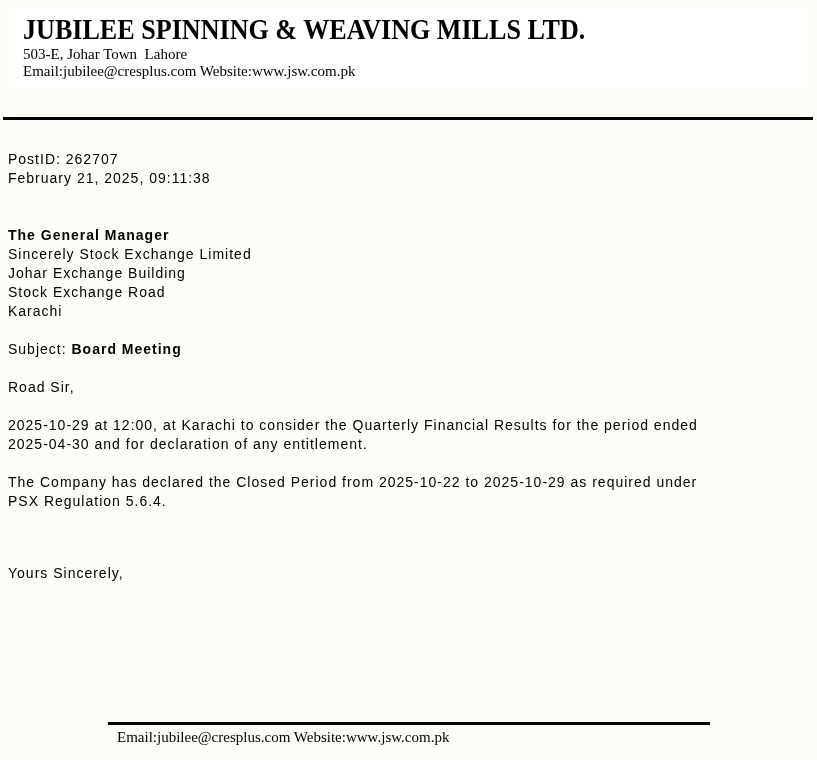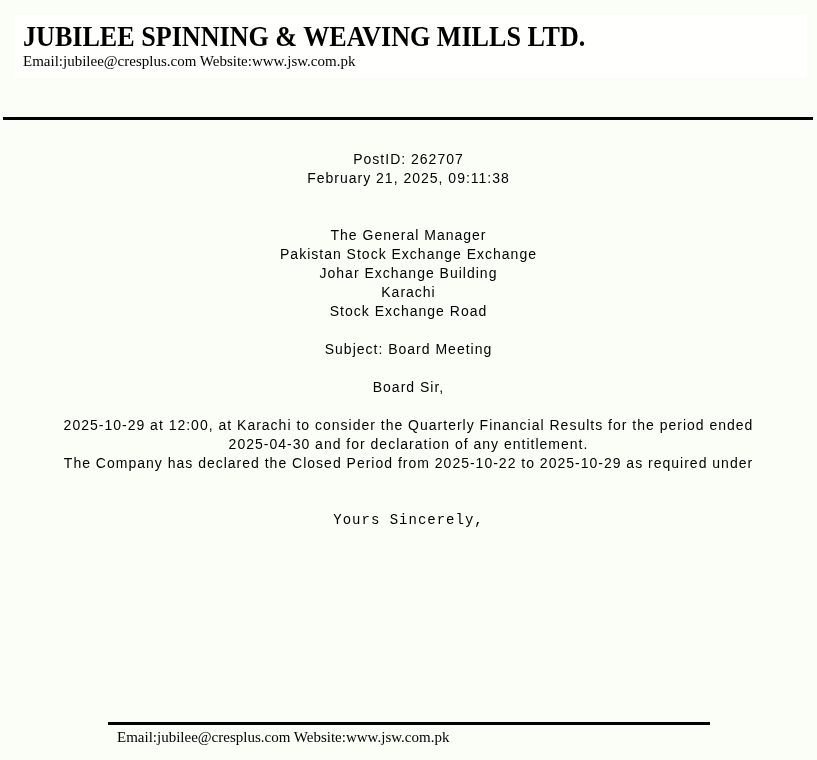--- a/index.html
+++ b/index.html
@@ -12,21 +12,21 @@
     position: relative;
     background: #fbfdf7;
     color: #000000;
     overflow: hidden;
     font-family: "Liberation Sans", "DejaVu Sans", sans-serif;
   }
 
   
   .letterhead {
     position: absolute;
-    top: 15px;
+    top: 8px;
     left: 15px;
     right: 10px;
     background: #fffffe;
     padding: 4px 0 8px 8px;
   }
   .company-name {
     margin: 0;
     font-family: "Liberation Serif", "DejaVu Serif", serif;
     font-size: 29px;
     font-weight: bold;
@@ -53,28 +53,27 @@
 
   
   .letter-body {
     position: absolute;
     top: 150px;
     left: 8px;
     right: 8px;
     font-size: 14px;
     line-height: 19px;
     letter-spacing: 1px;
-    text-align: center;
   }
   .letter-body > * + * { margin-top: 19px; }
   .block-recipient { margin-top: 38px; }
   .block-subject   { }
-  .block-closing   { margin-top: 38px; font-family: Liberation Mono, monospace; }
-  .para + .para    { }
-  .bold { font-weight: normal; }
+  .block-closing   { margin-top: 53px; }
+  .para + .para    { margin-top: 19px; }
+  .bold { font-weight: bold; }
 
   
   .footer-rule {
     position: absolute;
     top: 722px;
     left: 108px;
     width: 602px;
     height: 3px;
     background: #000000;
   }
@@ -86,54 +85,56 @@
     font-size: 15px;
     line-height: 17px;
     white-space: pre-wrap;
   }
 </style>
 </head>
 <body style="background: rgb(251, 253, 247); color: rgb(0, 0, 0);">
 
 <div class="letterhead" style="background: rgb(255, 255, 254);">
   <h1 class="company-name">JUBILEE SPINNING &amp; WEAVING MILLS LTD.</h1>
+  <div class="lh-line">503-E, Johar Town  Lahore</div>
   <div class="lh-line">Email:jubilee@cresplus.com Website:www.jsw.com.pk</div>
 </div>
 
 <div class="header-rule" style="background: rgb(0, 0, 0);"></div>
 
 <div class="letter-body">
   <div class="block-meta">
       <div>PostID: 262707</div>
       <div>February 21, 2025, 09:11:38</div>
     </div>
 
   <div class="block-recipient">
     <div class="bold">The General Manager</div>
     <div>
-        <div>Pakistan Stock Exchange Exchange</div>
+        <div>Sincerely Stock Exchange Limited</div>
         <div>Johar Exchange Building</div>
+        <div>Stock Exchange Road</div>
         <div>Karachi</div>
-        <div>Stock Exchange Road</div>
       </div>
   </div>
 
   <div class="block-subject">
     <span>Subject: </span><span class="bold">Board Meeting</span>
   </div>
 
-  <div>Board Sir,</div>
+  <div>Road Sir,</div>
 
   <div>
       <div class="para">
         <div>2025-10-29 at 12:00, at Karachi to consider the Quarterly Financial Results for the period ended</div>
         <div>2025-04-30 and for declaration of any entitlement.</div>
       </div>
       <div class="para">
         <div>The Company has declared the Closed Period from 2025-10-22 to 2025-10-29 as required under</div>
+        <div>PSX Regulation 5.6.4.</div>
       </div>
     </div>
 
   <div class="block-closing">Yours Sincerely,</div>
 </div>
 
 <div class="footer-rule" style="background: rgb(0, 0, 0);"></div>
 <div class="footer-text">Email:jubilee@cresplus.com Website:www.jsw.com.pk</div>
 
 </body></html>

